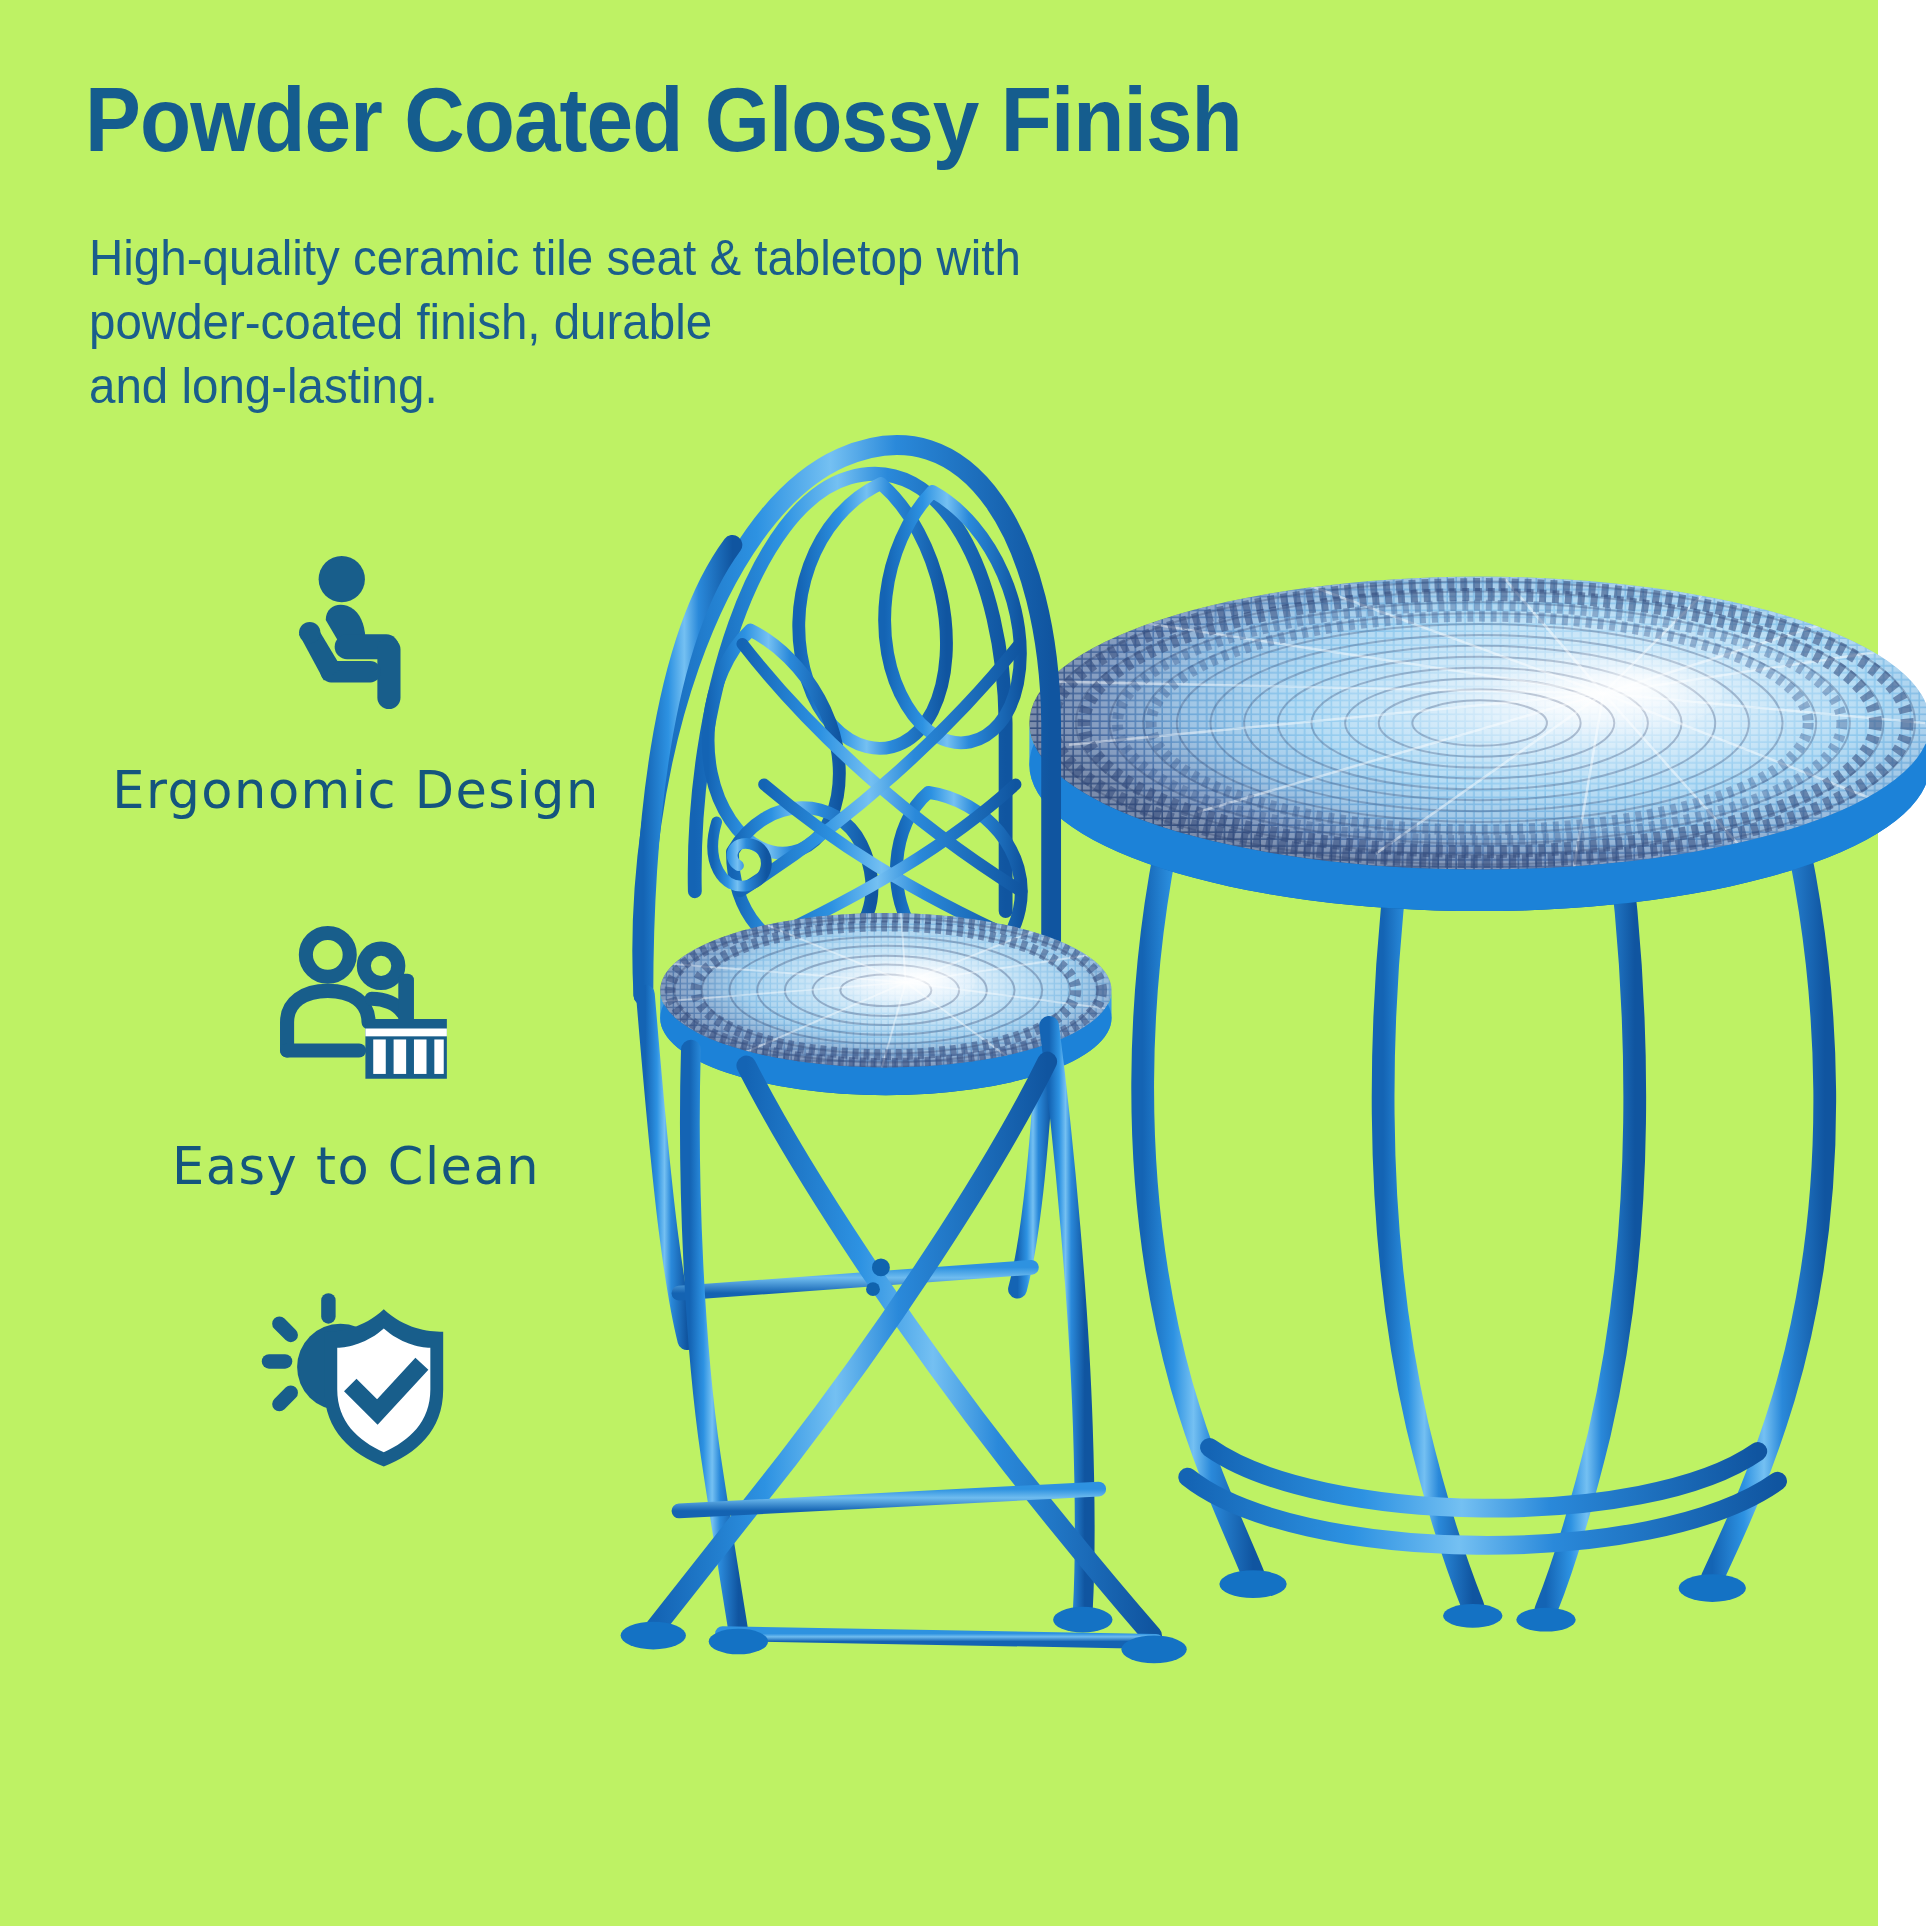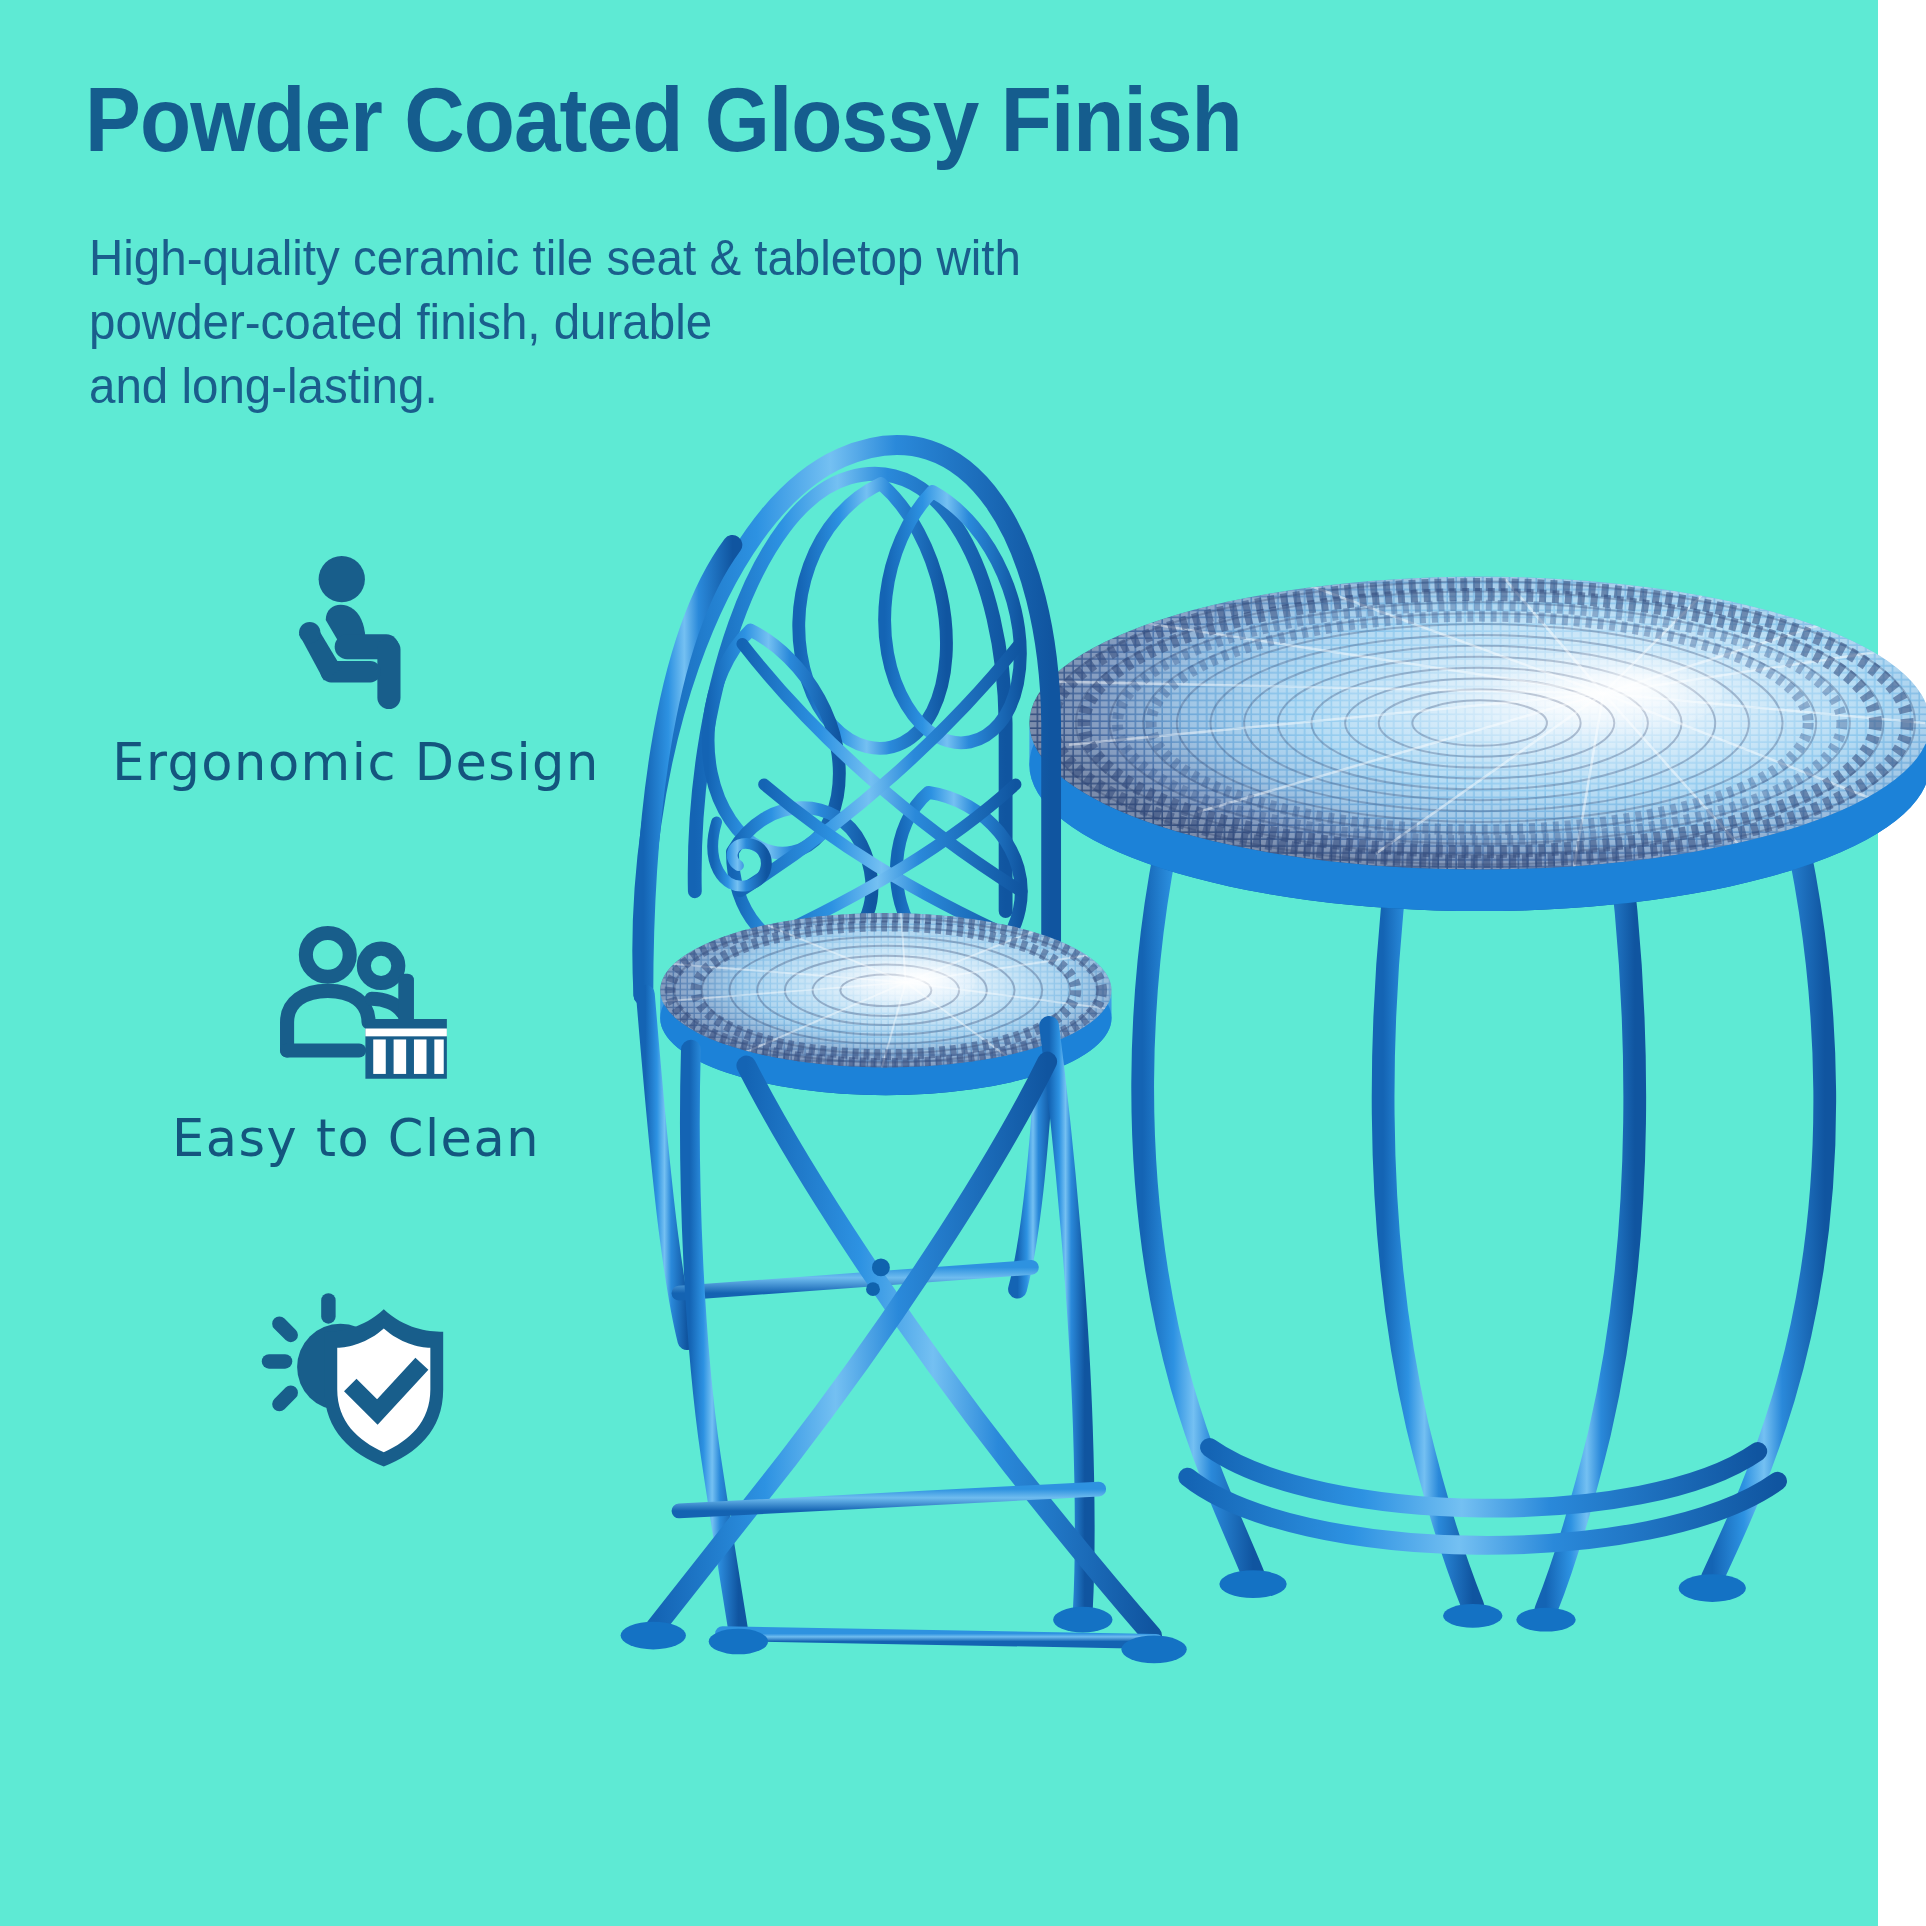--- a/index.html
+++ b/index.html
@@ -10,21 +10,21 @@
     height: 1927px;
     background: #ffffff;
     font-family: "Liberation Sans", sans-serif;
     overflow: hidden;
   }
 
   #page {
     position: relative;
     width: 1878px;
     height: 1927px;
-    background: #5eead4;
+    background: #bef264;
   }
 
   
   #headline {
     position: absolute;
     left: 85px;
     top: 77px;
     width: 1663px;
     font-size: 91px;
     line-height: 0.95;
@@ -66,21 +66,21 @@
     text-align: center;
   }
   .feature-icon {
     height: 208px;
     display: flex;
     align-items: center;
     justify-content: center;
   }
   .feature-icon svg { display: block; }
   .feature-label {
-    margin-top: 0;
+    margin-top: 28px;
     font-size: 51px;
     letter-spacing: 1.5px;
     color: #14557E;
     font-family: "DejaVu Sans", sans-serif;
     font-weight: 400;
     white-space: nowrap;
   }
 
   
   #product {

